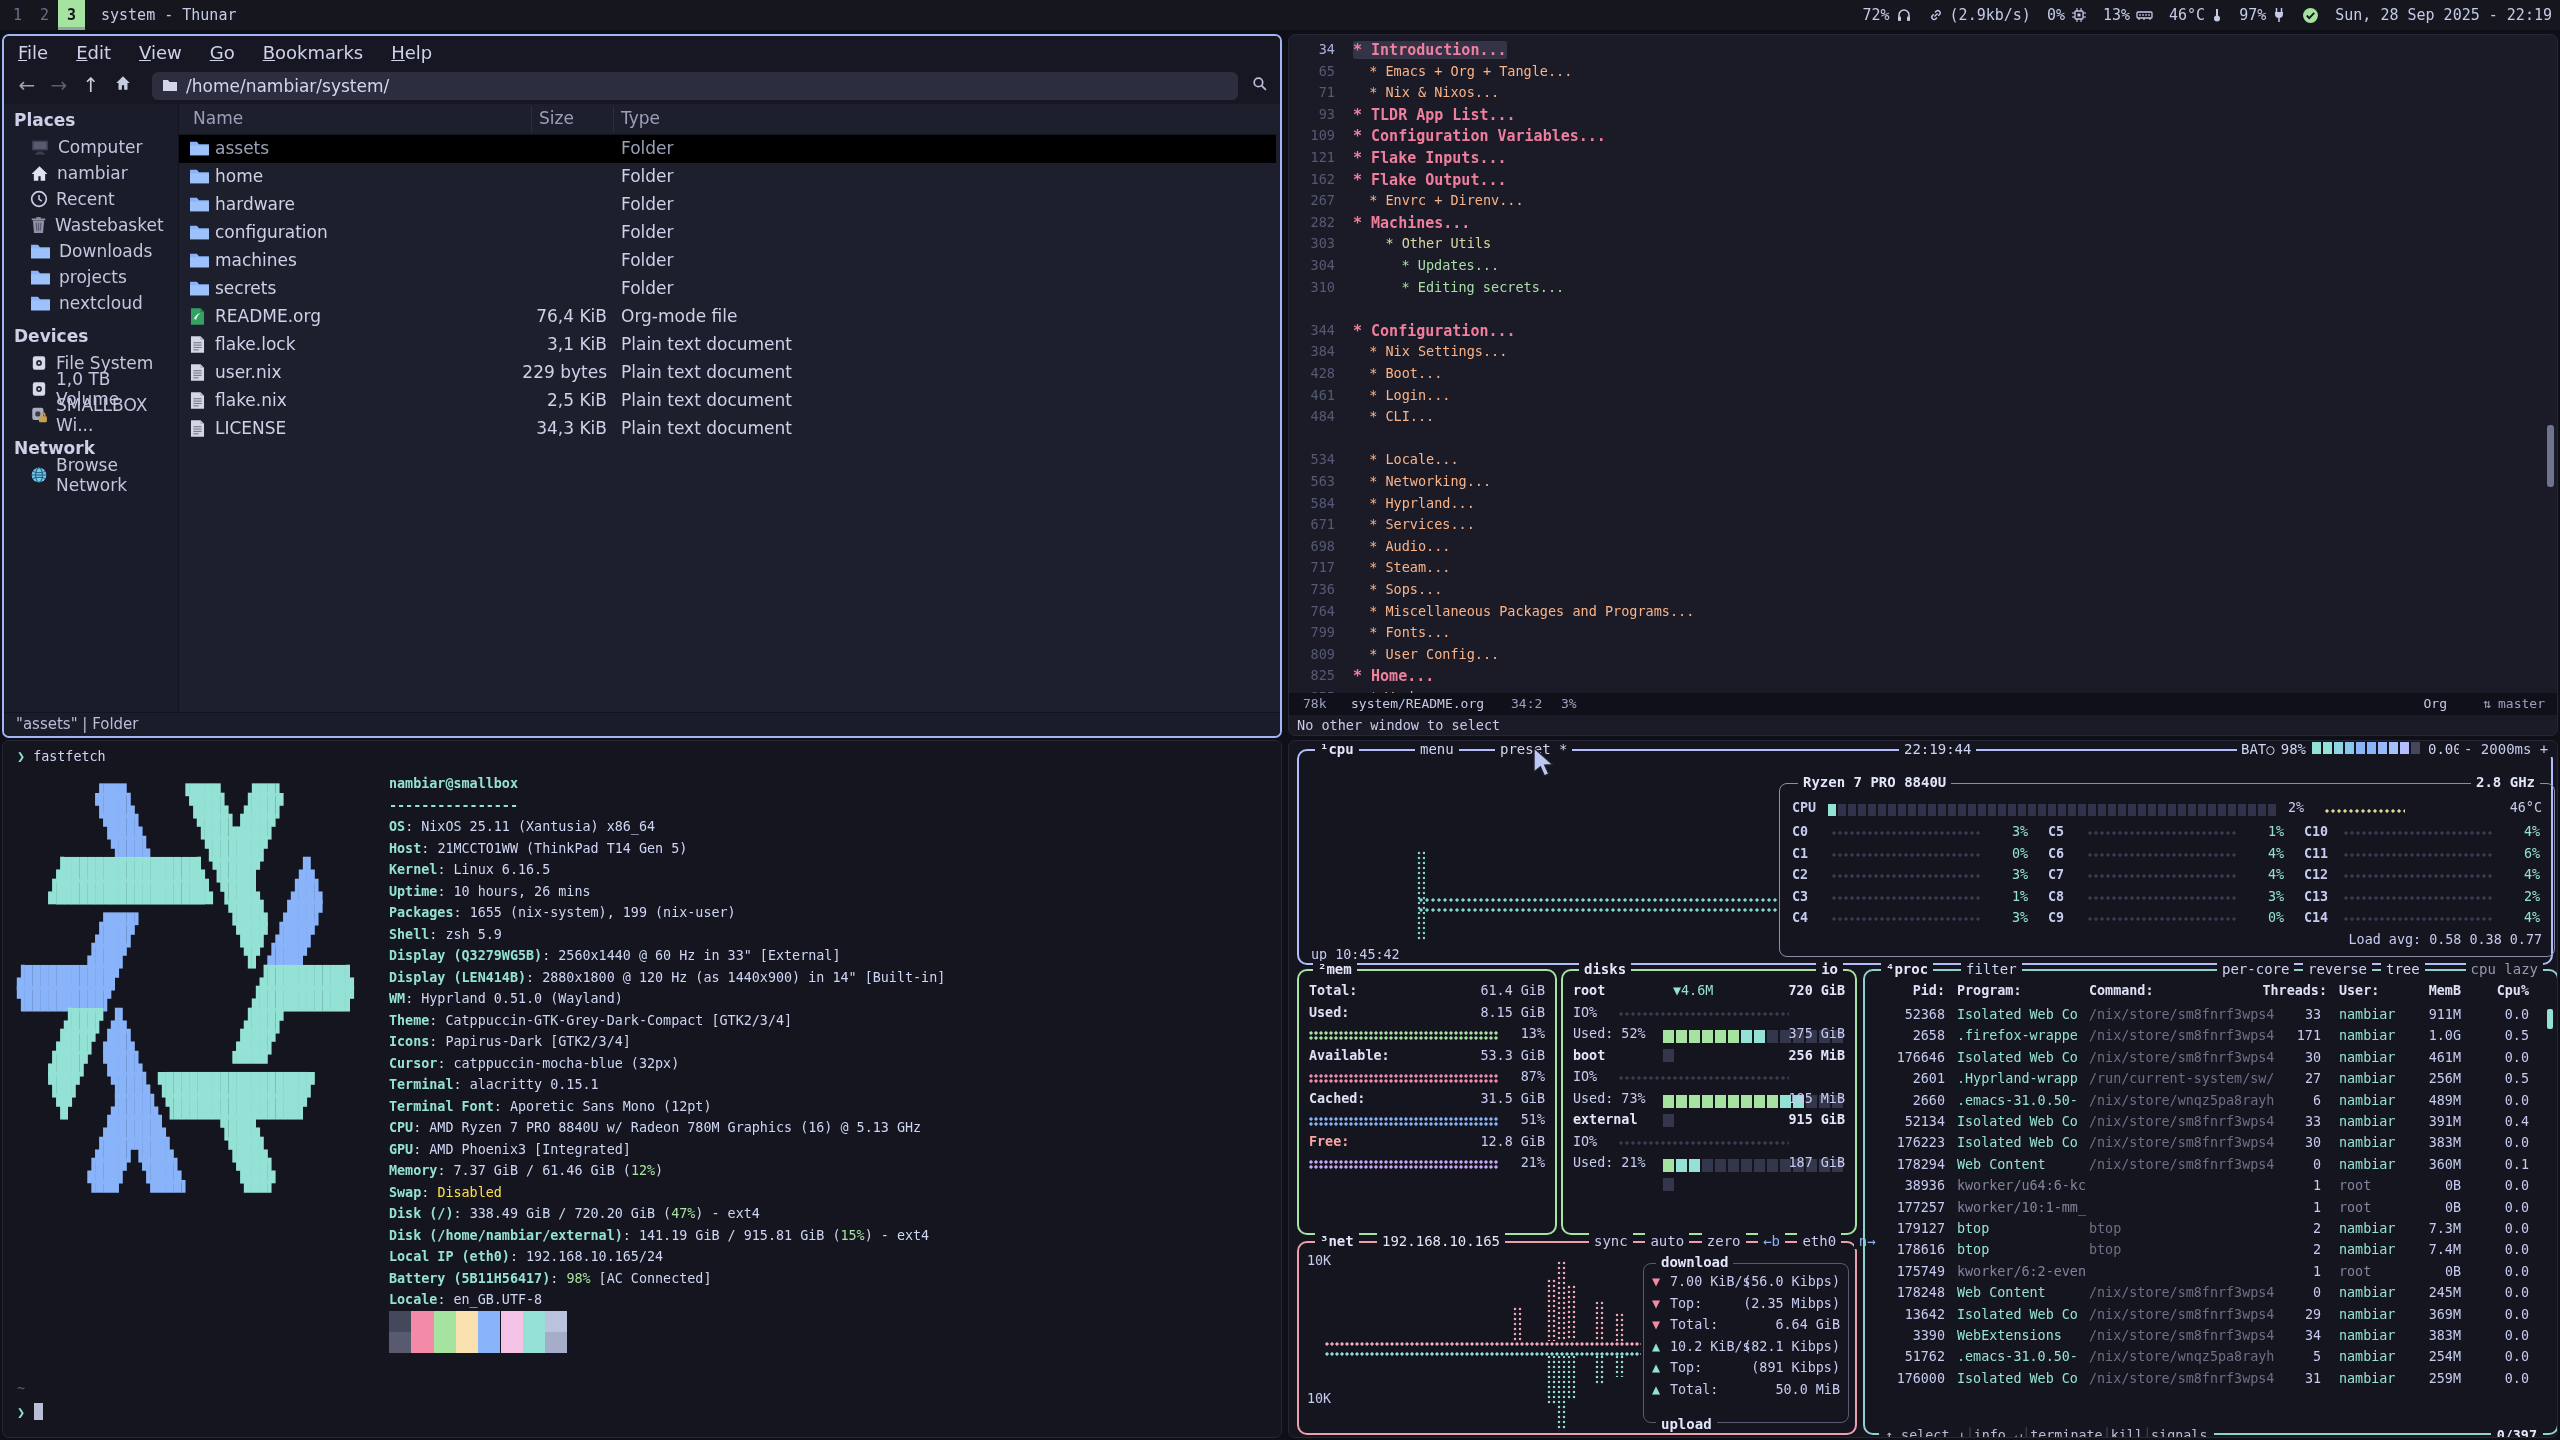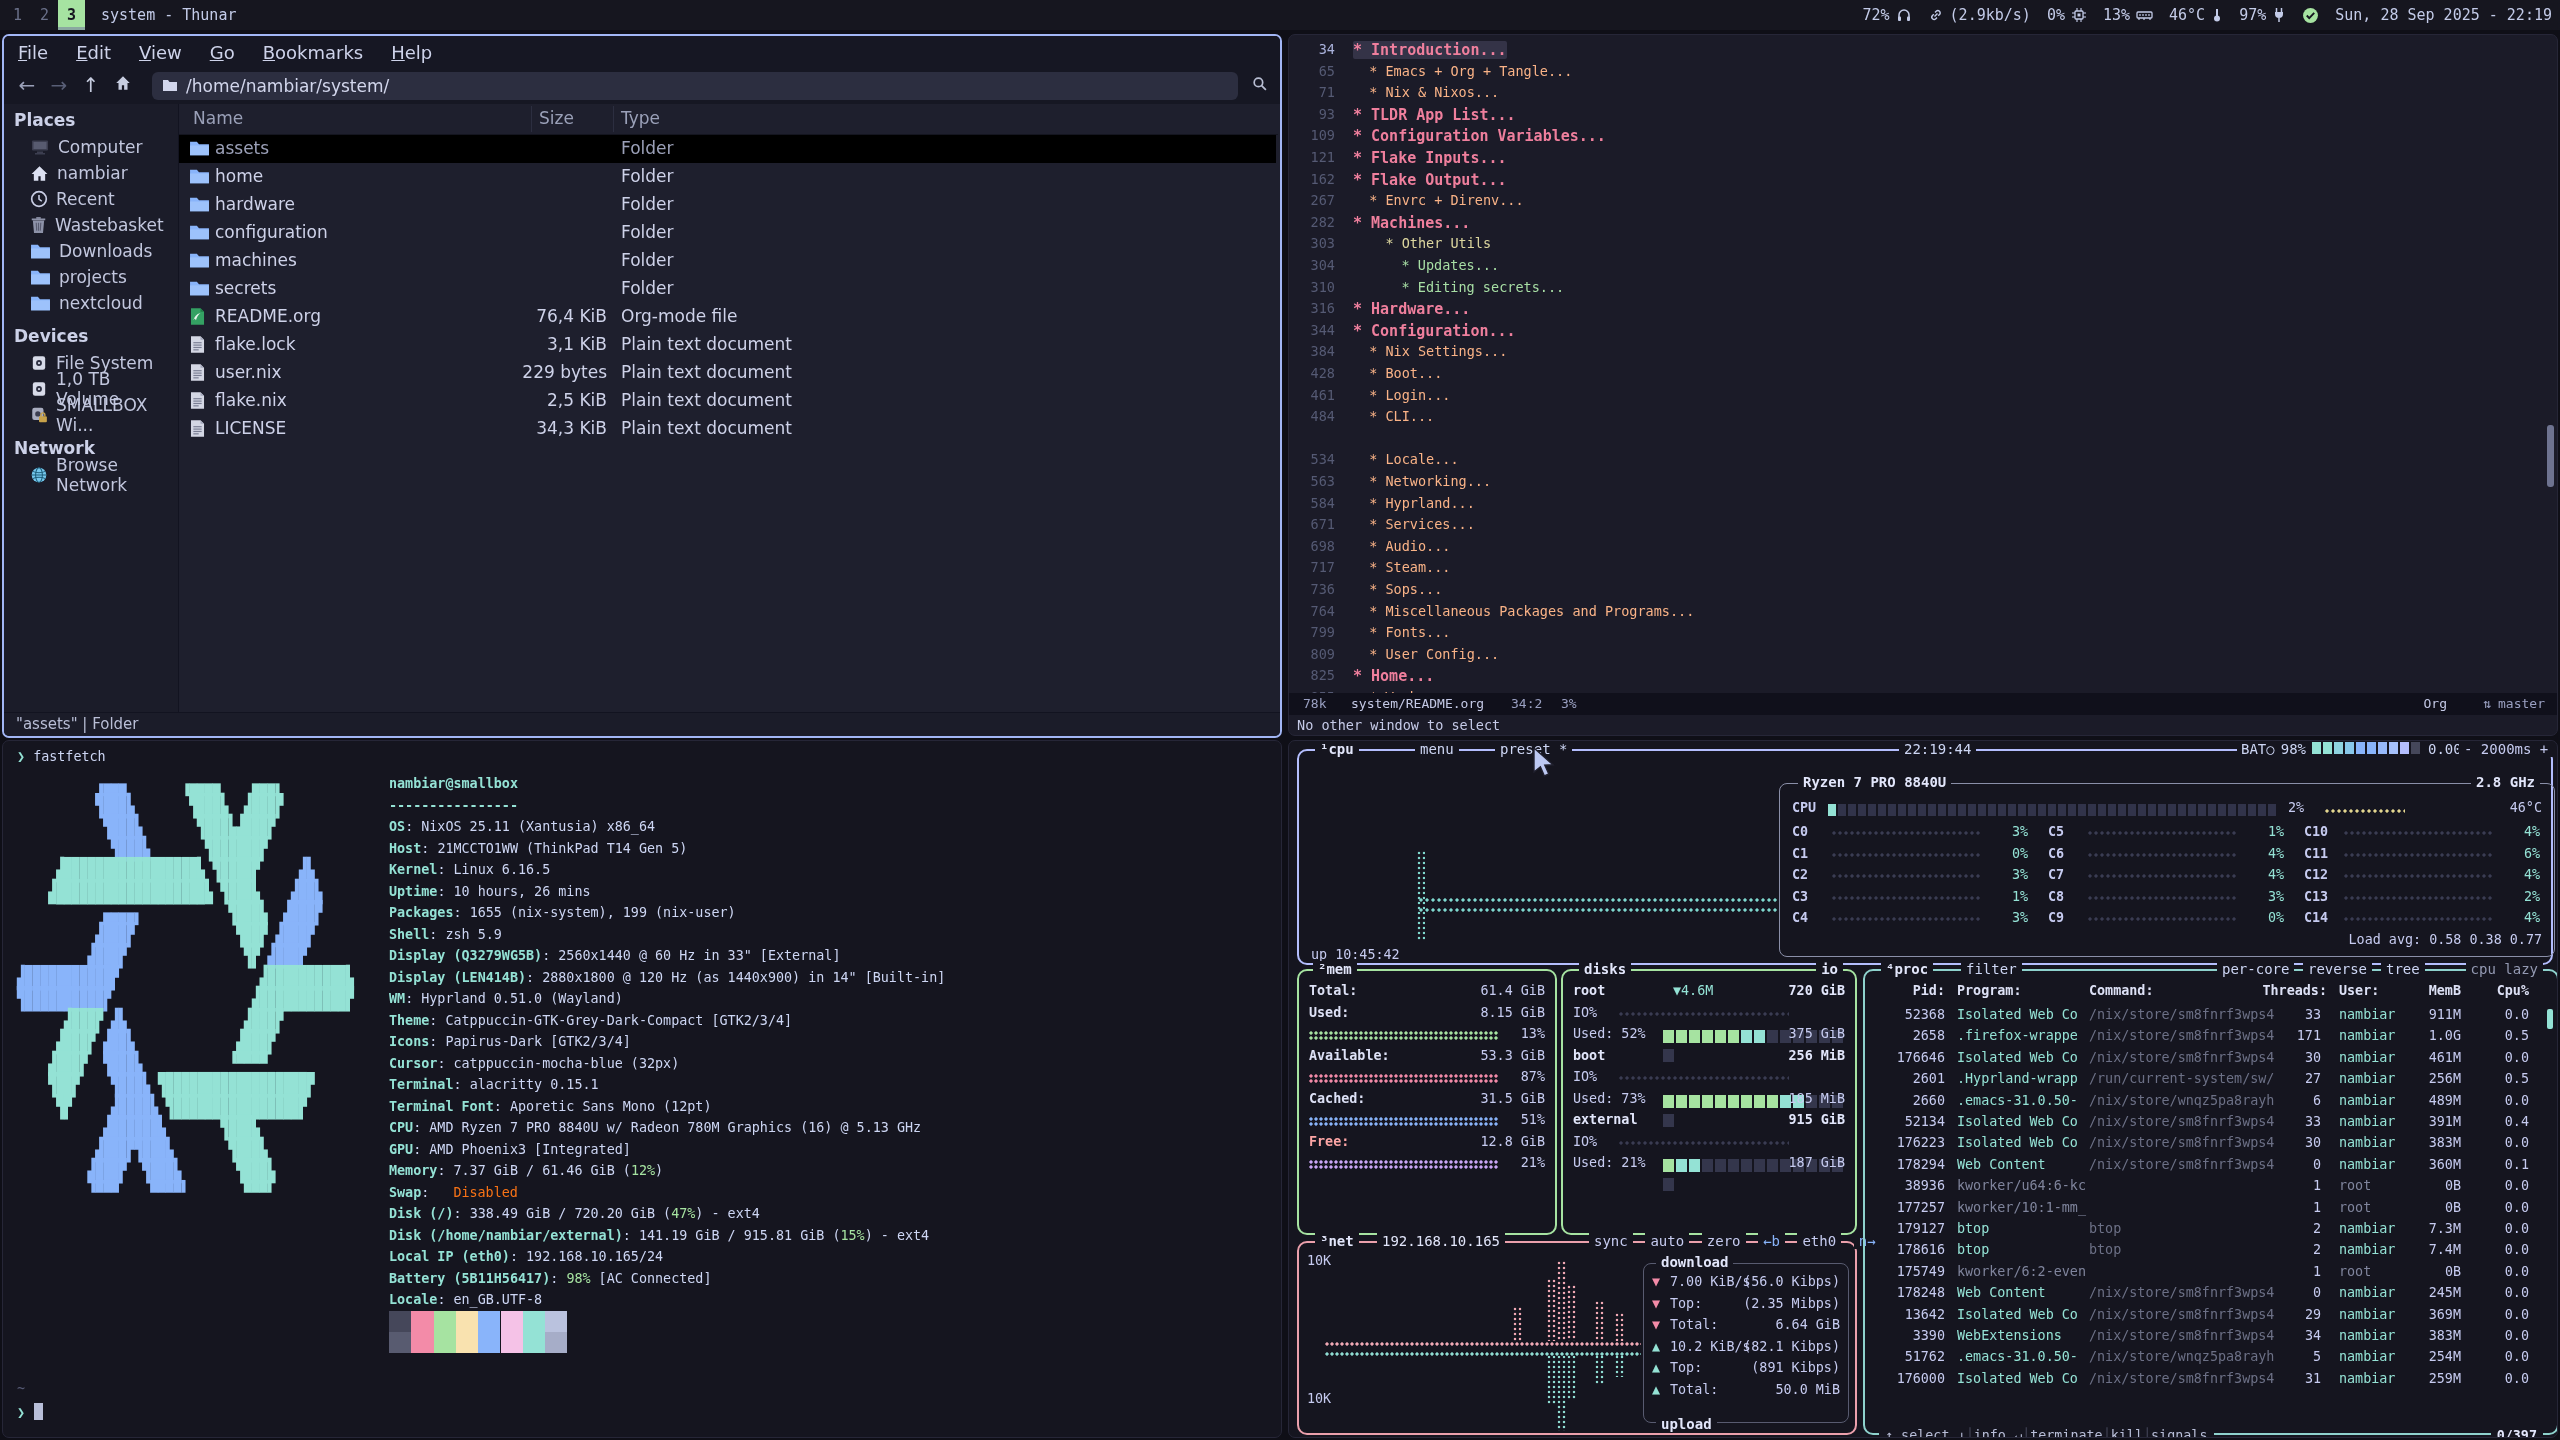--- a/index.html
+++ b/index.html
@@ -461,21 +461,20 @@
       <div class="eline" style="left: 0px; top: 49.2px; width: 100%;"><span class="enum">71</span><span class="etext" style="left: 80.2px; color: rgb(250, 179, 135);">* Nix &amp; Nixos...</span></div>
       <div class="eline" style="left: 0px; top: 70.8px; width: 100%;"><span class="enum">93</span><span class="etext" style="left: 64px; color: rgb(239, 127, 157); font-size: 15px; font-weight: bold;">* TLDR App List...</span></div>
       <div class="eline" style="left: 0px; top: 92.4px; width: 100%;"><span class="enum">109</span><span class="etext" style="left: 64px; color: rgb(239, 127, 157); font-size: 15px; font-weight: bold;">* Configuration Variables...</span></div>
       <div class="eline" style="left: 0px; top: 114px; width: 100%;"><span class="enum">121</span><span class="etext" style="left: 64px; color: rgb(239, 127, 157); font-size: 15px; font-weight: bold;">* Flake Inputs...</span></div>
       <div class="eline" style="left: 0px; top: 135.6px; width: 100%;"><span class="enum">162</span><span class="etext" style="left: 64px; color: rgb(239, 127, 157); font-size: 15px; font-weight: bold;">* Flake Output...</span></div>
       <div class="eline" style="left: 0px; top: 157.2px; width: 100%;"><span class="enum">267</span><span class="etext" style="left: 80.2px; color: rgb(250, 179, 135);">* Envrc + Direnv...</span></div>
       <div class="eline" style="left: 0px; top: 178.8px; width: 100%;"><span class="enum">282</span><span class="etext" style="left: 64px; color: rgb(239, 127, 157); font-size: 15px; font-weight: bold;">* Machines...</span></div>
       <div class="eline" style="left: 0px; top: 200.4px; width: 100%;"><span class="enum">303</span><span class="etext" style="left: 96.4px; color: rgb(221, 215, 159);">* Other Utils</span></div>
       <div class="eline" style="left: 0px; top: 222px; width: 100%;"><span class="enum">304</span><span class="etext" style="left: 112.6px; color: rgb(168, 223, 165);">* Updates...</span></div>
       <div class="eline" style="left: 0px; top: 243.6px; width: 100%;"><span class="enum">310</span><span class="etext" style="left: 112.6px; color: rgb(168, 223, 165);">* Editing secrets...</span></div>
-      <div class="eline" style="left: 0px; top: 265.2px; width: 100%;"><span class="enum">316</span><span class="etext" style="left: 64px; color: rgb(239, 127, 157); font-size: 15px; font-weight: bold;">* Hardware...</span></div>
       <div class="eline" style="left: 0px; top: 286.8px; width: 100%;"><span class="enum">344</span><span class="etext" style="left: 64px; color: rgb(239, 127, 157); font-size: 15px; font-weight: bold;">* Configuration...</span></div>
       <div class="eline" style="left: 0px; top: 308.4px; width: 100%;"><span class="enum">384</span><span class="etext" style="left: 80.2px; color: rgb(250, 179, 135);">* Nix Settings...</span></div>
       <div class="eline" style="left: 0px; top: 330px; width: 100%;"><span class="enum">428</span><span class="etext" style="left: 80.2px; color: rgb(250, 179, 135);">* Boot...</span></div>
       <div class="eline" style="left: 0px; top: 351.6px; width: 100%;"><span class="enum">461</span><span class="etext" style="left: 80.2px; color: rgb(250, 179, 135);">* Login...</span></div>
       <div class="eline" style="left: 0px; top: 373.2px; width: 100%;"><span class="enum">484</span><span class="etext" style="left: 80.2px; color: rgb(250, 179, 135);">* CLI...</span></div>
       <div class="eline" style="left: 0px; top: 416.4px; width: 100%;"><span class="enum">534</span><span class="etext" style="left: 80.2px; color: rgb(250, 179, 135);">* Locale...</span></div>
       <div class="eline" style="left: 0px; top: 438px; width: 100%;"><span class="enum">563</span><span class="etext" style="left: 80.2px; color: rgb(250, 179, 135);">* Networking...</span></div>
       <div class="eline" style="left: 0px; top: 459.6px; width: 100%;"><span class="enum">584</span><span class="etext" style="left: 80.2px; color: rgb(250, 179, 135);">* Hyprland...</span></div>
       <div class="eline" style="left: 0px; top: 481.2px; width: 100%;"><span class="enum">671</span><span class="etext" style="left: 80.2px; color: rgb(250, 179, 135);">* Services...</span></div>
       <div class="eline" style="left: 0px; top: 502.8px; width: 100%;"><span class="enum">698</span><span class="etext" style="left: 80.2px; color: rgb(250, 179, 135);">* Audio...</span></div>
@@ -535,21 +534,21 @@
 <span class="ff-label">Display (LEN414B)</span><span style="color: rgb(205, 214, 244);">: </span><span style="color: rgb(205, 214, 244);">2880x1800 @ 120 Hz (as 1440x900) in 14" [Built-in]</span>
 <span class="ff-label">WM</span><span style="color: rgb(205, 214, 244);">: </span><span style="color: rgb(205, 214, 244);">Hyprland 0.51.0 (Wayland)</span>
 <span class="ff-label">Theme</span><span style="color: rgb(205, 214, 244);">: </span><span style="color: rgb(205, 214, 244);">Catppuccin-GTK-Grey-Dark-Compact [GTK2/3/4]</span>
 <span class="ff-label">Icons</span><span style="color: rgb(205, 214, 244);">: </span><span style="color: rgb(205, 214, 244);">Papirus-Dark [GTK2/3/4]</span>
 <span class="ff-label">Cursor</span><span style="color: rgb(205, 214, 244);">: </span><span style="color: rgb(205, 214, 244);">catppuccin-mocha-blue (32px)</span>
 <span class="ff-label">Terminal</span><span style="color: rgb(205, 214, 244);">: </span><span style="color: rgb(205, 214, 244);">alacritty 0.15.1</span>
 <span class="ff-label">Terminal Font</span><span style="color: rgb(205, 214, 244);">: </span><span style="color: rgb(205, 214, 244);">Aporetic Sans Mono (12pt)</span>
 <span class="ff-label">CPU</span><span style="color: rgb(205, 214, 244);">: </span><span style="color: rgb(205, 214, 244);">AMD Ryzen 7 PRO 8840U w/ Radeon 780M Graphics (16) @ 5.13 GHz</span>
 <span class="ff-label">GPU</span><span style="color: rgb(205, 214, 244);">: </span><span style="color: rgb(205, 214, 244);">AMD Phoenix3 [Integrated]</span>
 <span class="ff-label">Memory</span><span style="color: rgb(205, 214, 244);">: </span><span style="color: rgb(205, 214, 244);">7.37 GiB / 61.46 GiB (</span><span style="color: rgb(166, 227, 161);">12%</span><span style="color: rgb(205, 214, 244);">)</span>
-<span class="ff-label">Swap</span><span style="color: rgb(205, 214, 244);">: </span><span style="color: #f97316; margin-left: 16px;">Disabled</span>
+<span class="ff-label">Swap</span><span style="color: rgb(205, 214, 244);">: </span><span style="color: #fde047;">Disabled</span>
 <span class="ff-label">Disk (/)</span><span style="color: rgb(205, 214, 244);">: </span><span style="color: rgb(205, 214, 244);">338.49 GiB / 720.20 GiB (</span><span style="color: rgb(166, 227, 161);">47%</span><span style="color: rgb(205, 214, 244);">) - ext4</span>
 <span class="ff-label">Disk (/home/nambiar/external)</span><span style="color: rgb(205, 214, 244);">: </span><span style="color: rgb(205, 214, 244);">141.19 GiB / 915.81 GiB (</span><span style="color: rgb(166, 227, 161);">15%</span><span style="color: rgb(205, 214, 244);">) - ext4</span>
 <span class="ff-label">Local IP (eth0)</span><span style="color: rgb(205, 214, 244);">: </span><span style="color: rgb(205, 214, 244);">192.168.10.165/24</span>
 <span class="ff-label">Battery (5B11H56417)</span><span style="color: rgb(205, 214, 244);">: </span><span style="color: rgb(166, 227, 161);">98%</span><span style="color: rgb(205, 214, 244);"> [AC Connected]</span>
 <span class="ff-label">Locale</span><span style="color: rgb(205, 214, 244);">: </span><span style="color: rgb(205, 214, 244);">en_GB.UTF-8</span>
 </pre>
   <div id="ff-swatches">
       <div class="swatch" style="left: 386px; top: 570px; background: rgb(69, 71, 90);"></div>
       <div class="swatch" style="left: 408.3px; top: 570px; background: rgb(243, 139, 168);"></div>
       <div class="swatch" style="left: 430.6px; top: 570px; background: rgb(166, 227, 161);"></div>

